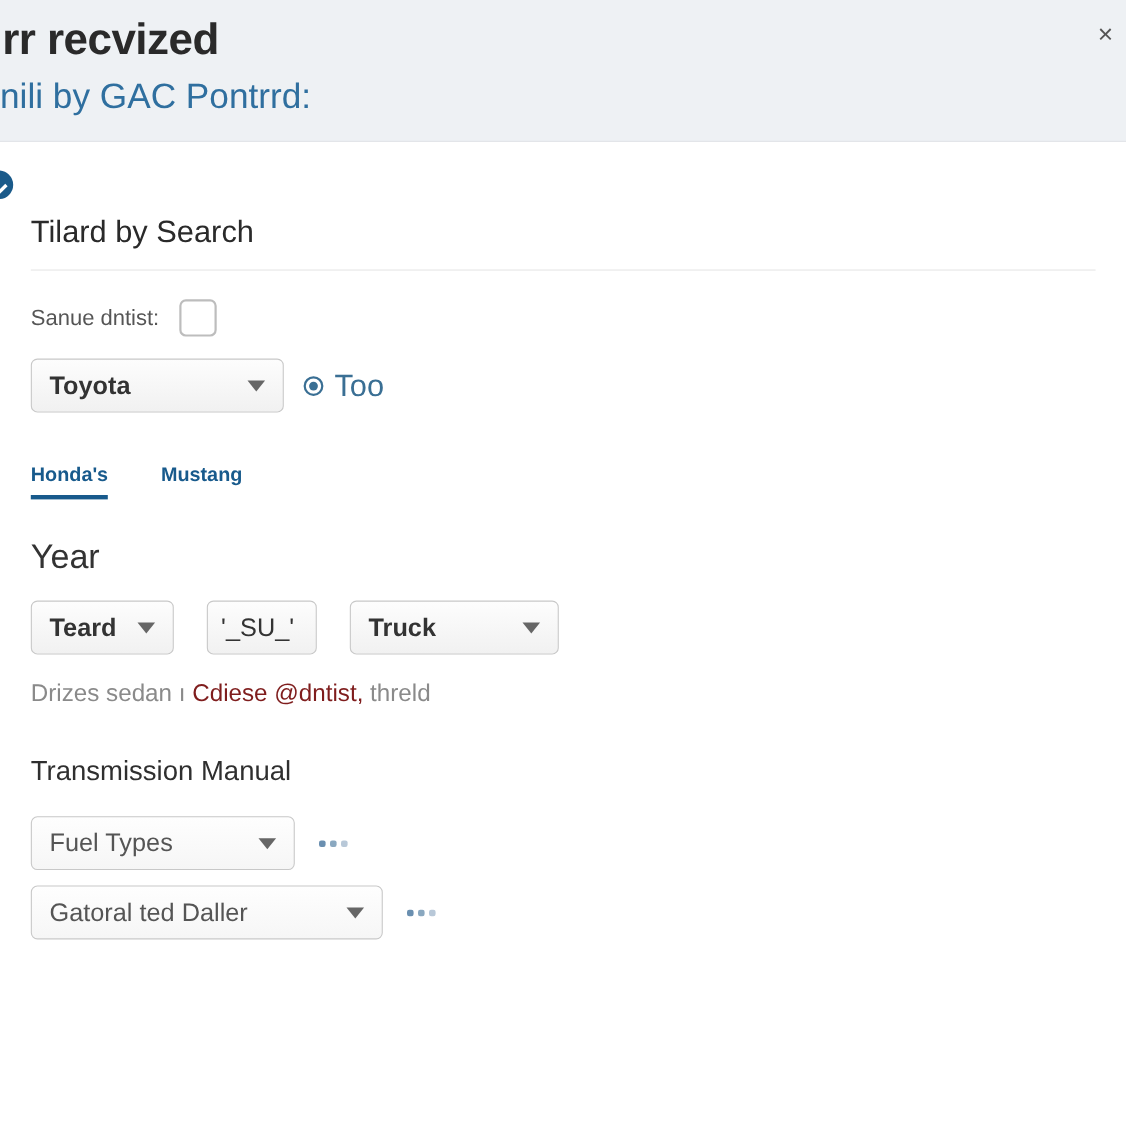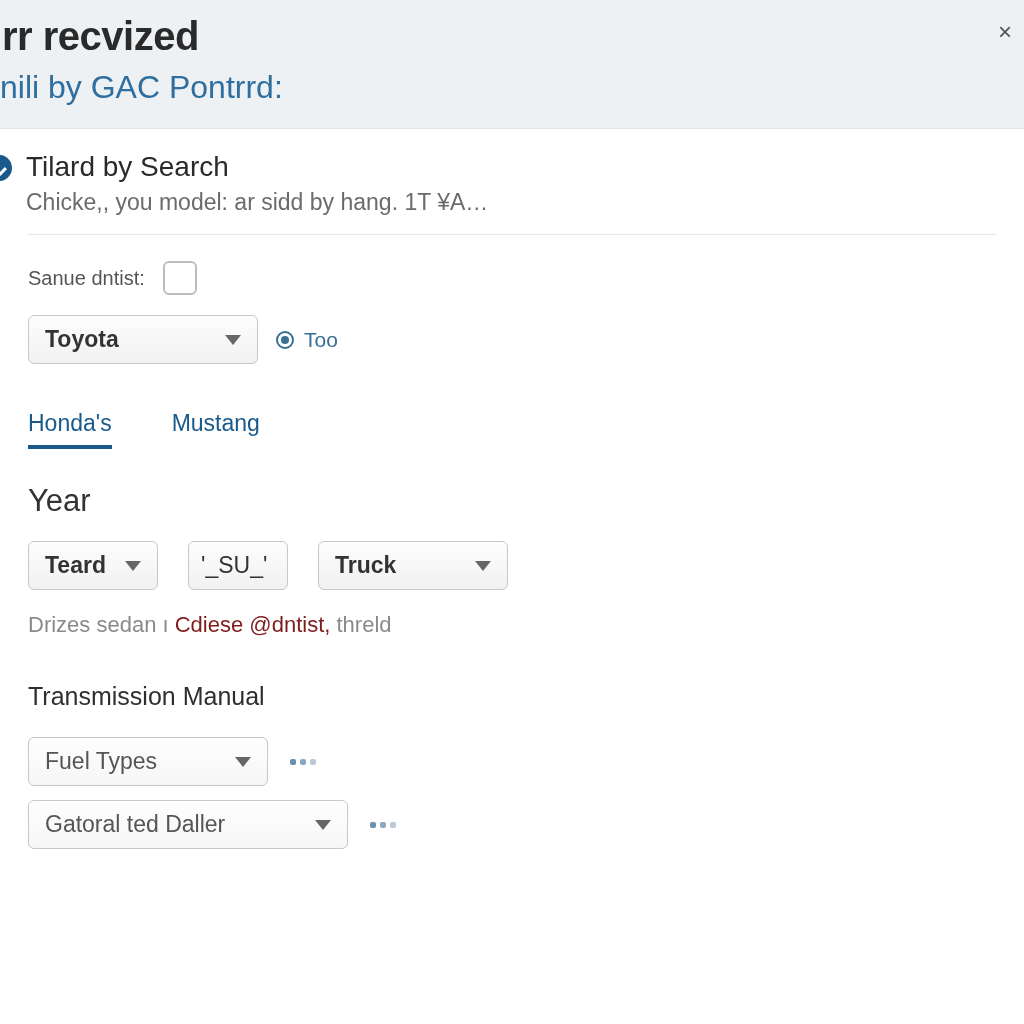--- a/index.html
+++ b/index.html
@@ -40,20 +40,21 @@
   }
   .section {
     padding: 22px 28px 0 28px;
   }
   .section-head {
     display: flex;
     align-items: flex-start;
     gap: 14px;
     padding-bottom: 18px;
     border-bottom: 1px solid #e6e6e6;
+    flex-direction: column;
   }
   .section-head .icon-circle {
     width: 26px; height: 26px;
     margin-top: 4px;
     margin-left: -42px;
     background: #1a5a8a;
     border-radius: 50%;
     position: relative;
     flex: 0 0 26px;
   }
@@ -110,32 +111,32 @@
   }
   .dropdown.light{ font-weight:400; color:#555; background:linear-gradient(#fefefe,#f6f6f6); }
   .chev{
     width:0;height:0;
     border-left:8px solid transparent;
     border-right:8px solid transparent;
     border-top:10px solid #666;
   }
   .radio-inline{
     display:inline-flex; align-items:center; gap:10px;
-    font-size:21px; color:#3a6f94;
+    font-size:28px; color:#3a6f94;
   }
   .radio-dot{
     width:18px;height:18px;border:2px solid #3a6f94;border-radius:50%;
     display:inline-flex;align-items:center;justify-content:center;
   }
   .radio-dot::after{content:"";width:8px;height:8px;background:#3a6f94;border-radius:50%;}
   .tabs{
-    display:flex; gap:60px;
+    display:flex; gap:48px;
     margin-top:46px;
-    font-size:23px;
-    font-weight:400;
+    font-size:18px;
+    font-weight:700;
     color:#185a8c;
   }
   .tab{ cursor:pointer; padding-bottom:8px; }
   .tab.active{ border-bottom:4px solid #185a8c; }
   .subheading{
     font-size:31px;
     color:#333;
     margin-top:34px;
   }
   .dropdown-row{
@@ -169,21 +170,20 @@
   <div class="sub">nili by GAC Pontrrd:</div>
   <div class="close">×</div>
 </div>
 
 <div class="section">
 
   <div class="section-head">
     <div class="icon-circle"></div>
     <div class="section-head-text">
       <h2>Tilard by Search</h2>
-      <p>Chicke,, you model: ar sidd by hang. 1T ¥A…</p>
     </div>
   </div>
 
   <div class="row">
     <span class="field-label">Sanue dntist:</span>
     <div class="checkbox"></div>
   </div>
 
   <div class="row" style="margin-top:20px;">
     <div class="dropdown" style="min-width:230px;">

